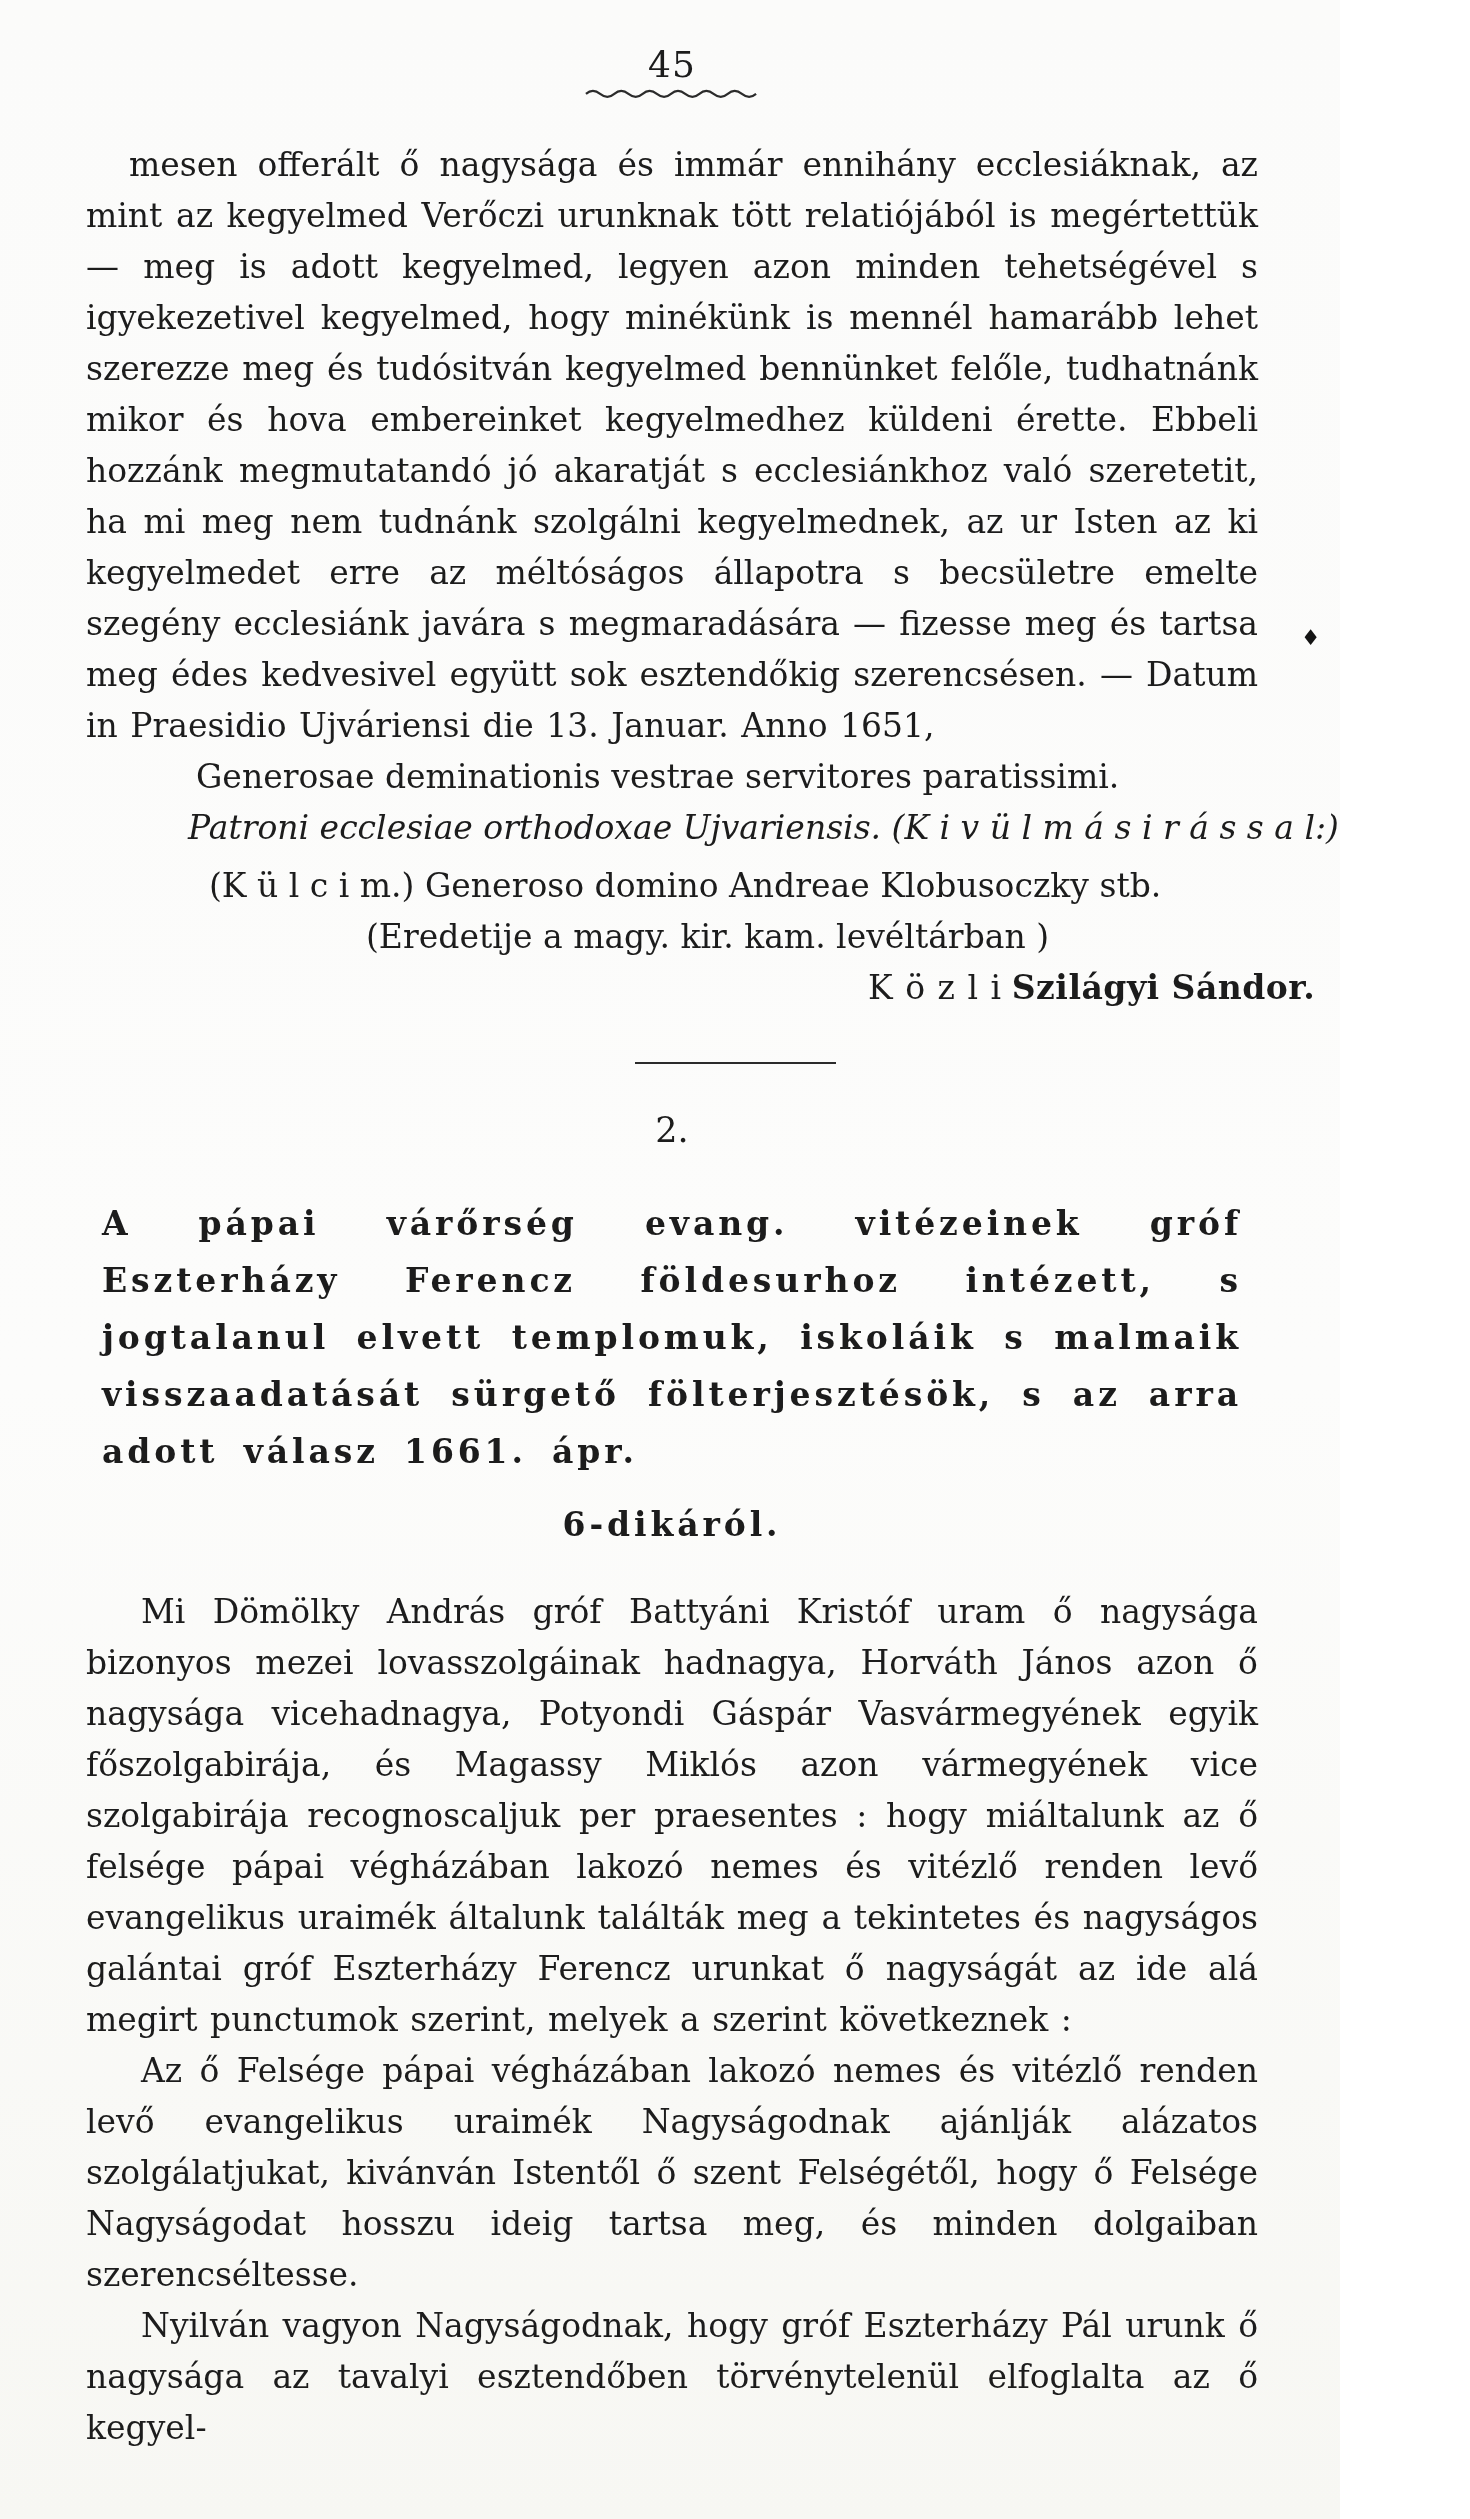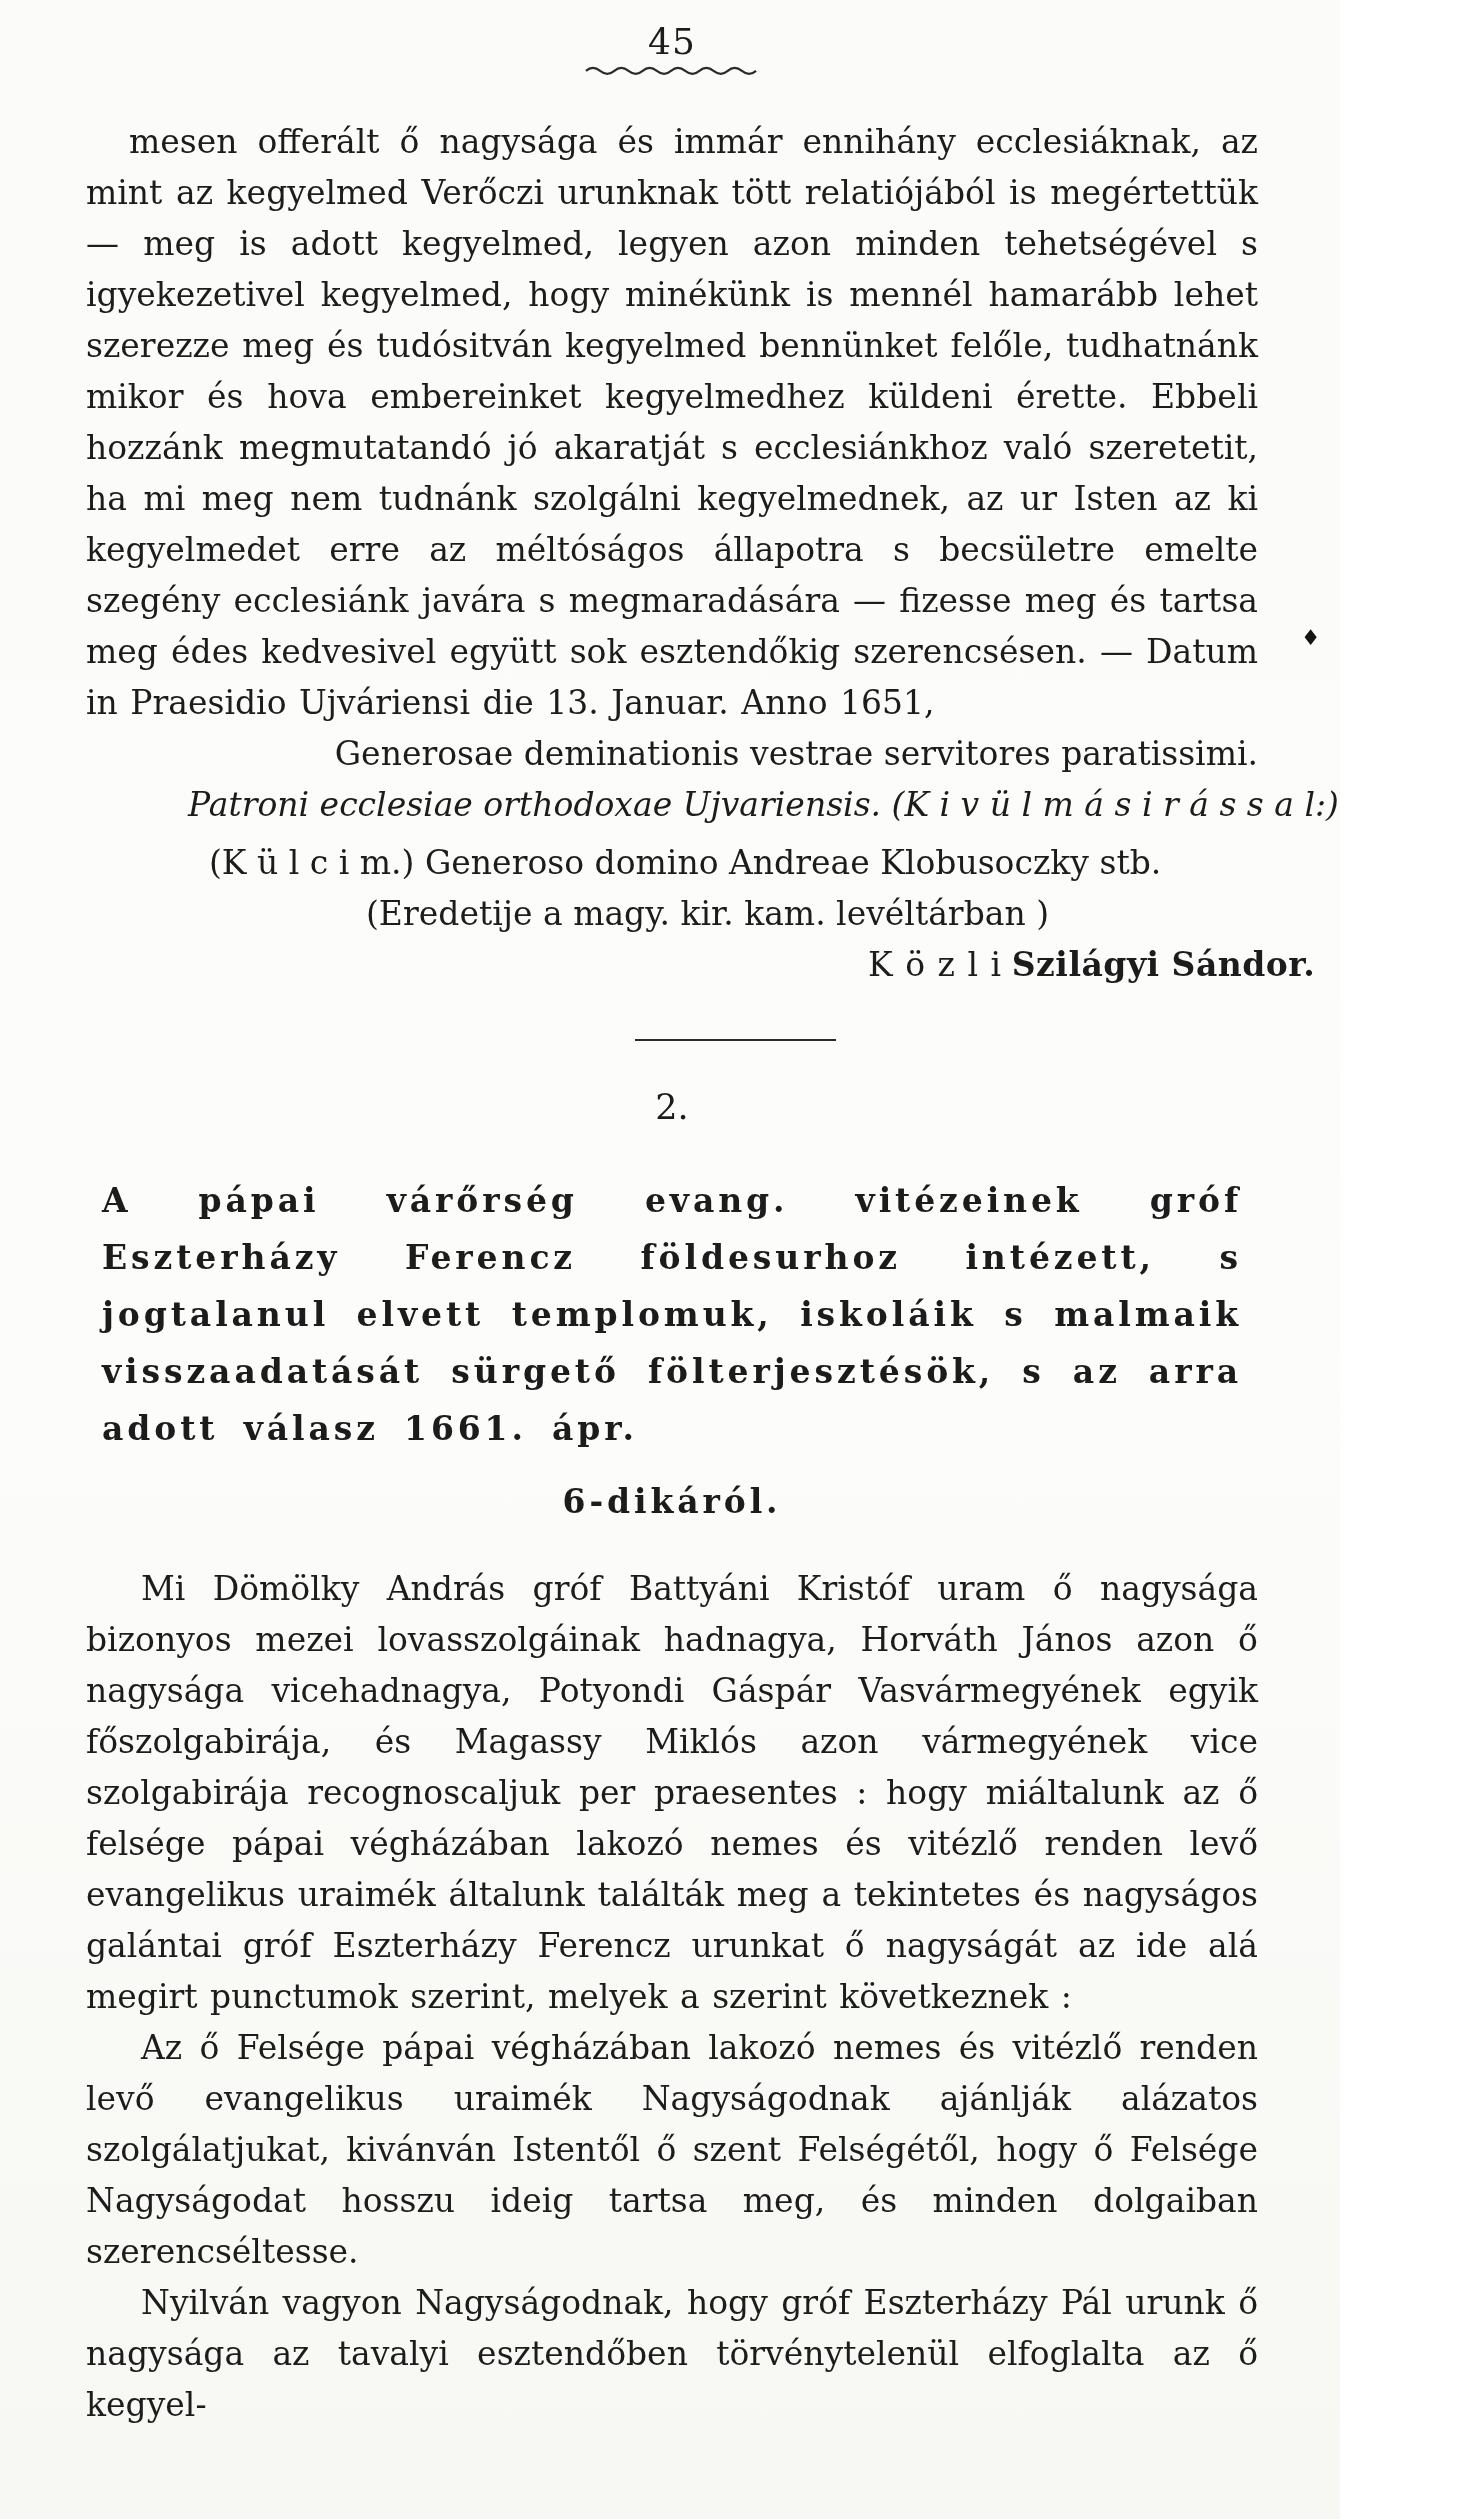--- a/index.html
+++ b/index.html
@@ -2,21 +2,21 @@
 <html><head>
 <meta charset="utf-8">
 <style>
   html, body { margin: 0; padding: 0; background: #ffffff; }
 
   .page {
     position: relative;
     width: 1340px;
     height: 2520px;
     box-sizing: border-box;
-    padding: 20px 82px 0 86px;
+    padding: 43px 82px 0 86px;
     background: linear-gradient(180deg, #fbfbfa 0%, #fcfcfb 55%, #f7f7f3 100%);
     font-family: "DejaVu Serif", "Liberation Serif", serif;
     font-size: 33px;
     line-height: 51px;
     color: #1c1c1c;
     overflow: hidden;
   }
 
   .page-header { text-align: center; margin-bottom: 39px; }
   .page-number { font-size: 36px; line-height: 43px; letter-spacing: 1px; }
@@ -24,21 +24,21 @@
 
   p.para {
     margin: 0;
     text-align: justify;
     word-spacing: 2px;
   }
   .continuation { text-indent: 43px; }
   .indent-first { text-indent: 55px; }
 
   .closing-line { white-space: nowrap; }
-  .indent-a { padding-left: 110px; text-align: right; }
+  .indent-a { padding-left: 110px; }
   .indent-b { padding-left: 102px; font-style: italic; }
   .indent-c { padding-left: 123px; margin-top: 7px; }
   .indent-d { padding-left: 280px; }
   .publisher { padding-left: 782px; }
   .publisher-label { letter-spacing: 1px; margin-right: 9.8px; text-align: right; }
   .publisher-name { font-weight: 700; letter-spacing: 0.5px; }
 
   .divider {
     width: 201px;
     border-top: 2.9px solid #2b2b2b;

